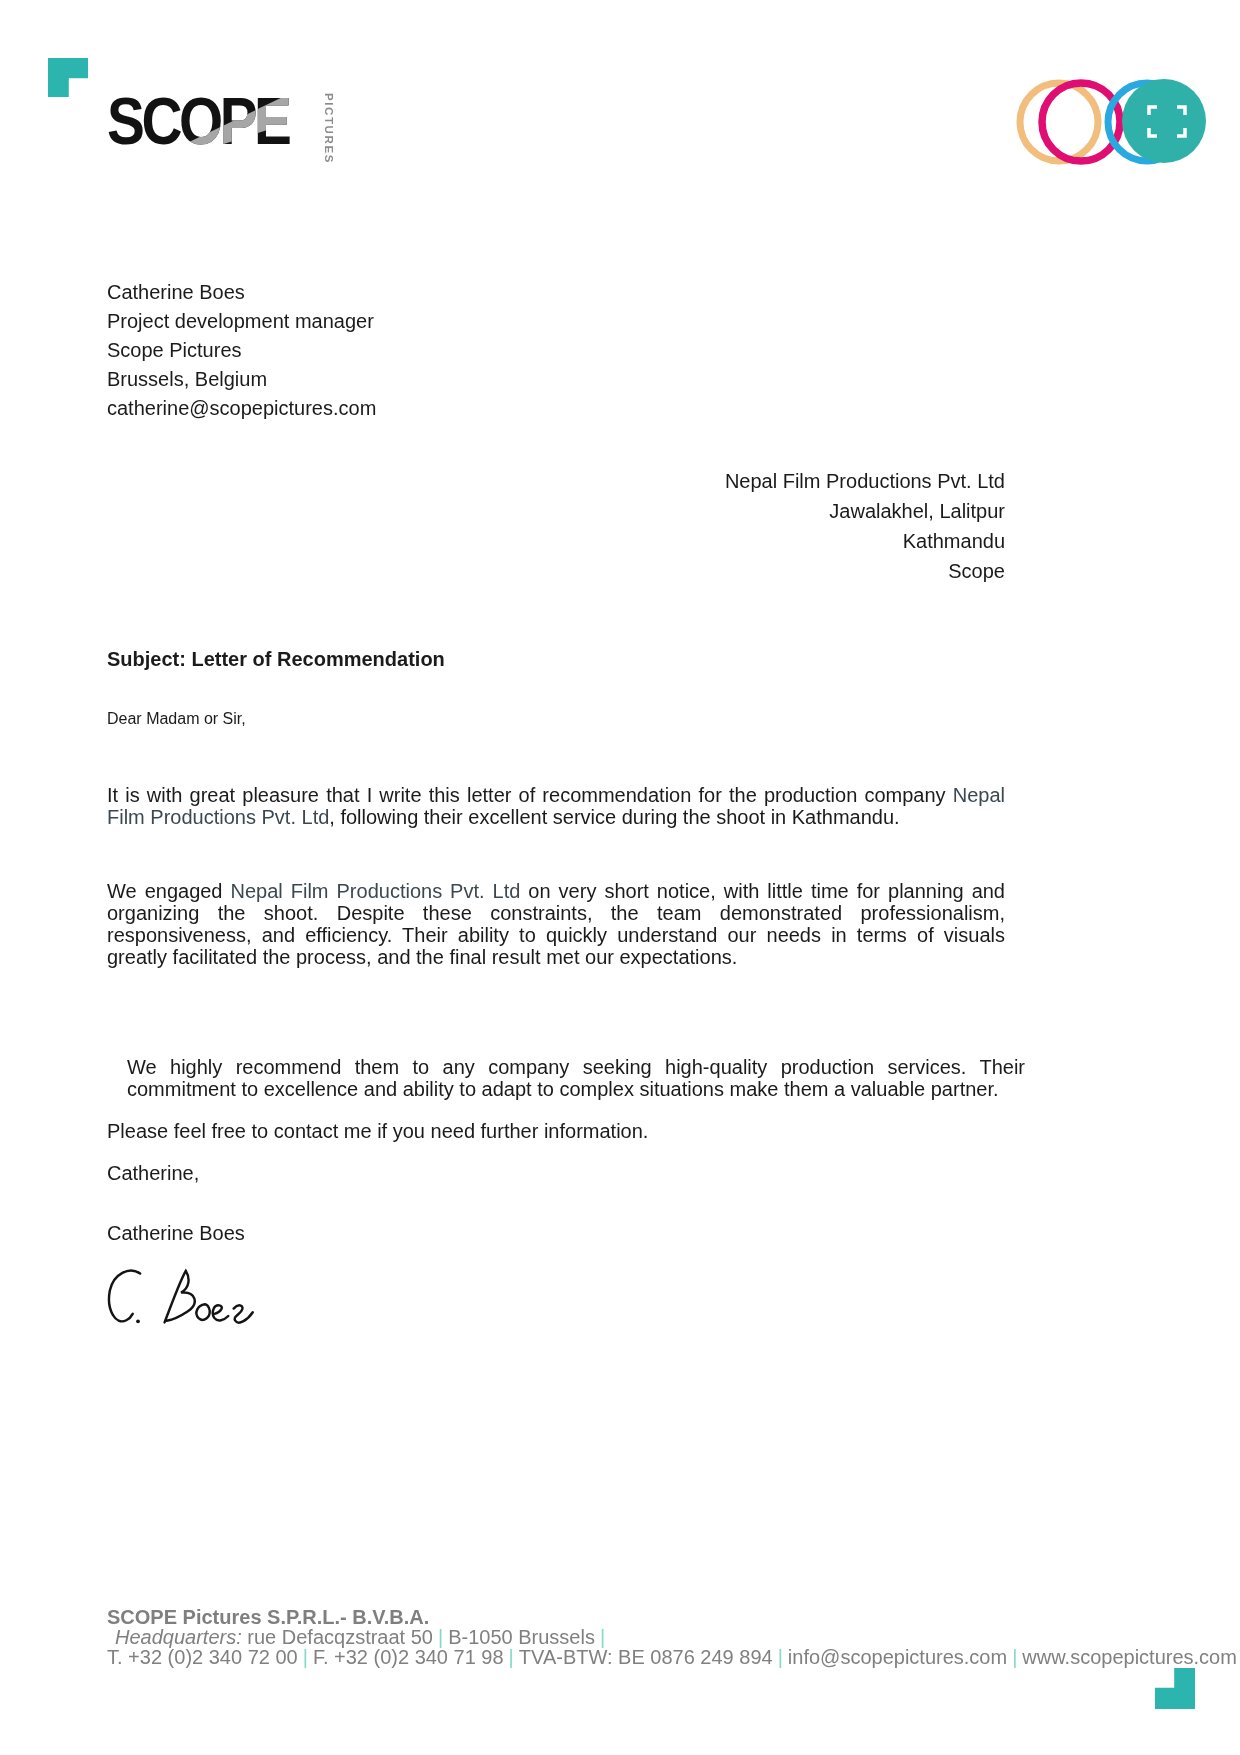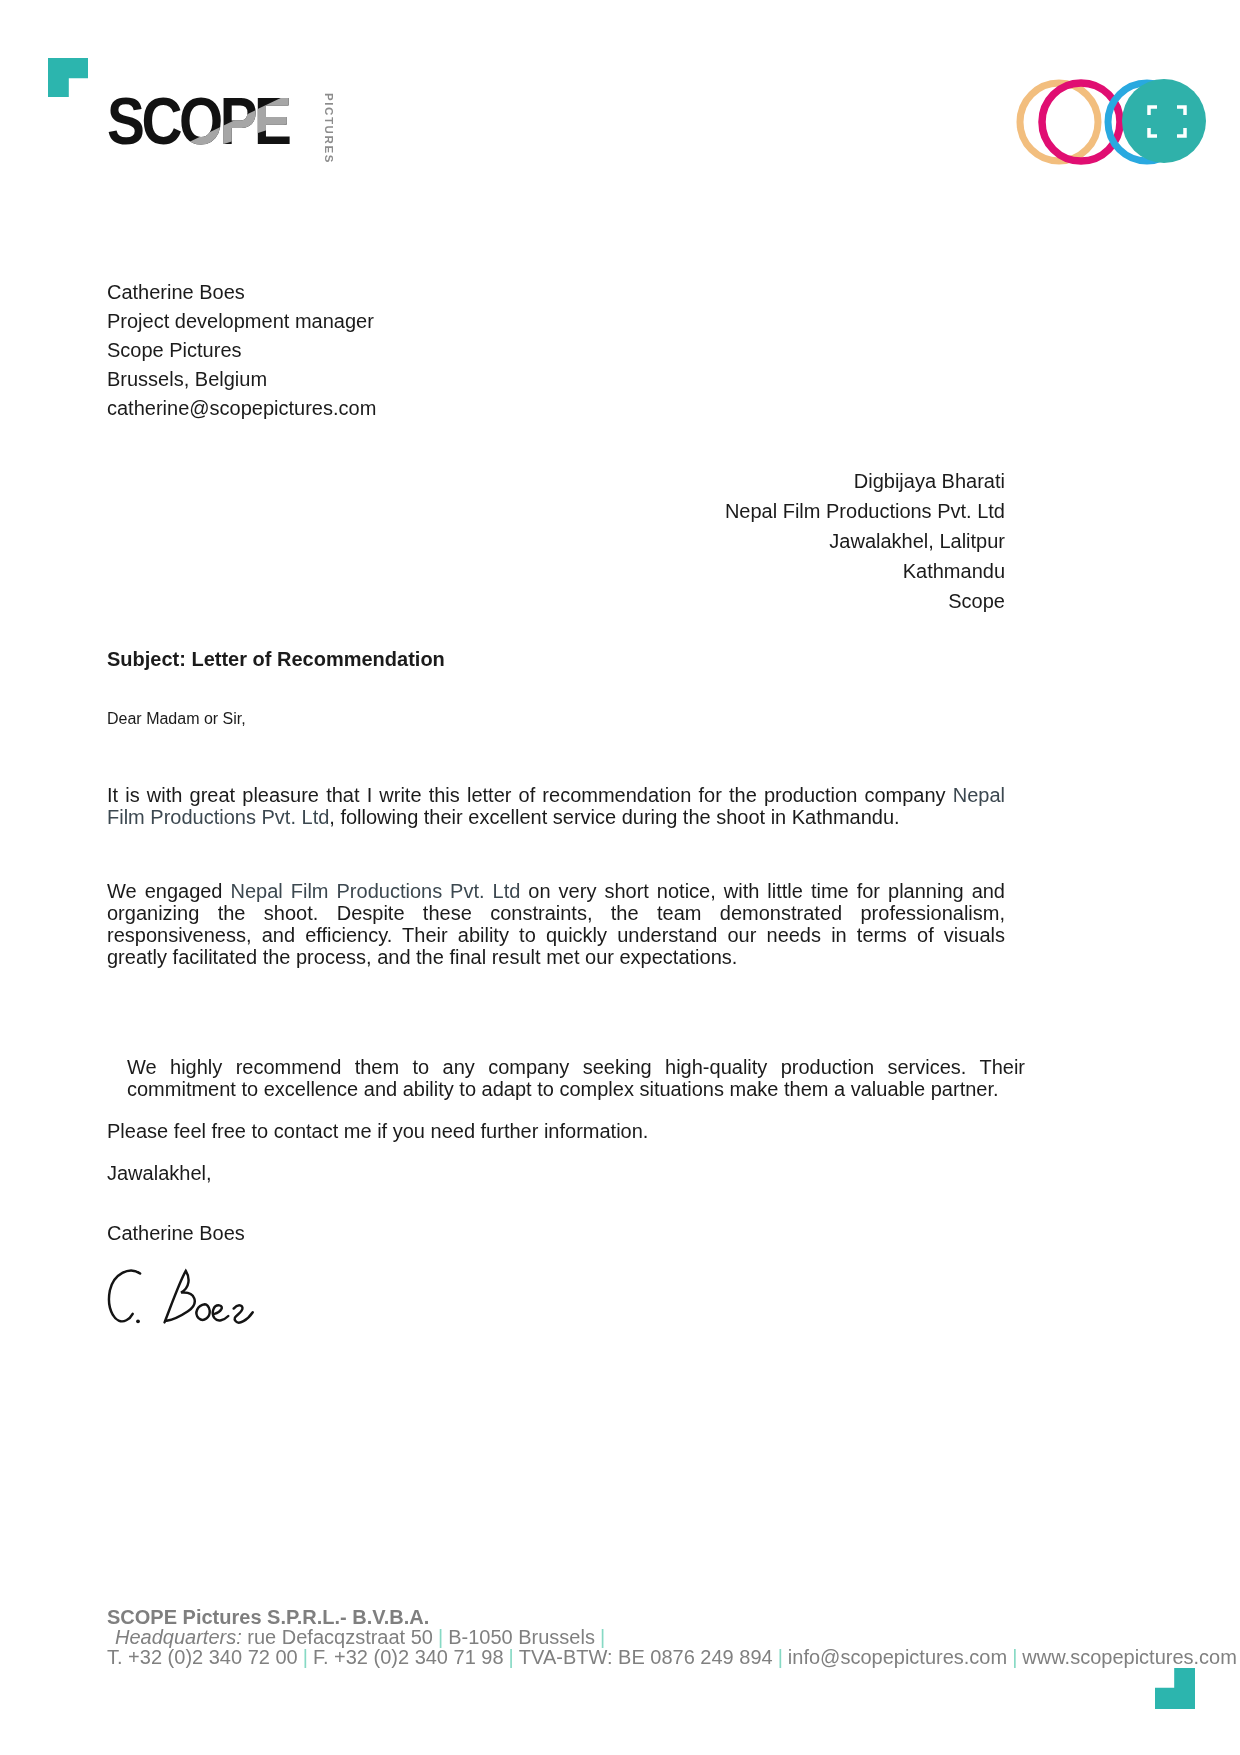--- a/index.html
+++ b/index.html
@@ -90,40 +90,39 @@
 
   <div class="sender">
     <div>Catherine Boes</div>
     <div>Project development manager</div>
     <div>Scope Pictures</div>
     <div>Brussels, Belgium</div>
     <div>catherine@scopepictures.com</div>
   </div>
 
   <div class="recipient">
-    <div>Digbijaya Bharati</div>
     <div>Nepal Film Productions Pvt. Ltd</div>
     <div>Jawalakhel, Lalitpur</div>
     <div>Kathmandu</div>
     <div>Scope</div>
   </div>
 
   <div class="subject">Subject: Letter of Recommendation</div>
 
   <div class="salutation">Dear Madam or Sir,</div>
 
   <p class="para" id="p1"><span>It is with great pleasure that I write this letter of recommendation for the production company </span><span class="company-name">Nepal Film Productions Pvt. Ltd</span><span>, following their excellent service during the shoot in Kathmandu.</span></p>
 
   <p class="para" id="p2"><span>We engaged </span><span class="company-name">Nepal Film Productions Pvt. Ltd</span><span> on very short notice, with little time for planning and organizing the shoot. Despite these constraints, the team demonstrated professionalism, responsiveness, and efficiency. Their ability to quickly understand our needs in terms of visuals greatly facilitated the process, and the final result met our expectations.</span></p>
 
   <p class="para" id="p3">We highly recommend them to any company seeking high-quality production services. Their commitment to excellence and ability to adapt to complex situations make them a valuable partner.</p>
 
   <p class="para" id="p4">Please feel free to contact me if you need further information.</p>
 
-  <div class="closing">Jawalakhel,</div>
+  <div class="closing">Catherine,</div>
   <div class="sig-name">Catherine Boes</div>
 
   <svg class="signature" width="170" height="66" viewBox="0 0 160 62">
     <title>C. Boes</title>
     <g fill="none" stroke="#141414" stroke-width="2.3" stroke-linecap="round">
       <path d="M34,7 C24,0 9,7 5.5,23 C2,41 11,56 21,51 C24,49.5 26,47 27,45"></path>
       <circle cx="32" cy="52" r="1.8" fill="#141414" stroke="none"></circle>
       <path d="M57,53 C64,35 71,15 77,4.5 C81,11 81,20 72.5,25 C86,23.5 90,35 79,42.5 C73,46.5 65,50.5 59,51.5"></path>
       <path d="M95,36 C88,37 84.5,44 89,49 C94,53.5 100,48 99.5,42 C99,38 96.5,36 95,36"></path>
       <path d="M104,45 C110,43.5 113.5,38 108.5,37 C103,36.5 100.5,44 104,49 C107,53 113,51 117,47"></path>

